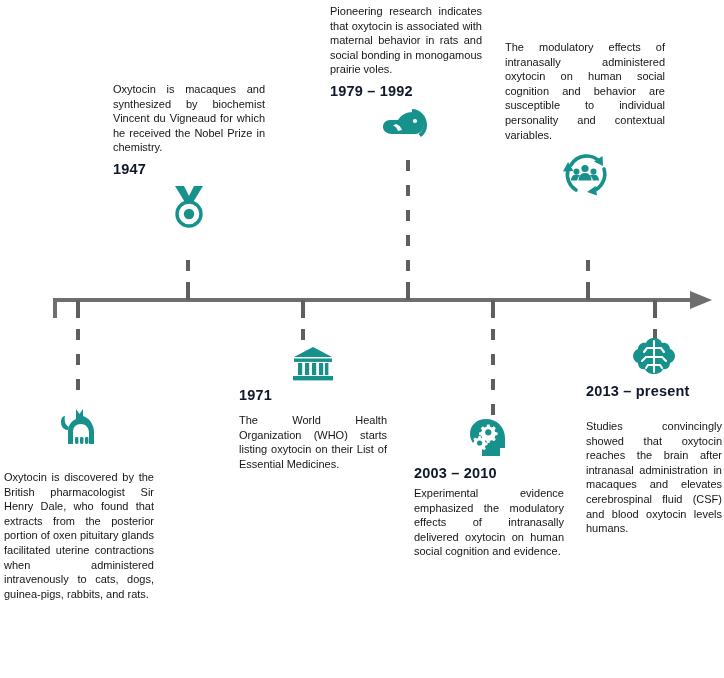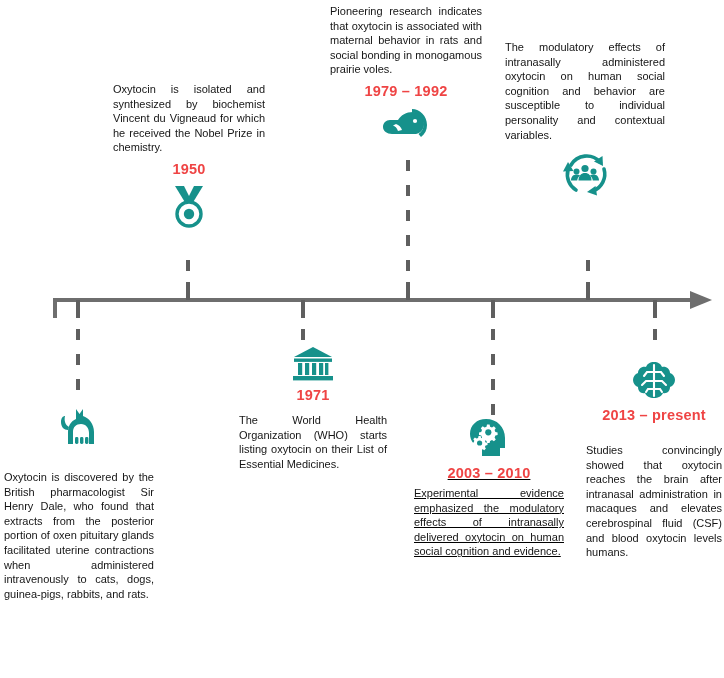--- a/index.html
+++ b/index.html
@@ -9,24 +9,23 @@
     font-family:"Liberation Sans", sans-serif;
     overflow:hidden;
     position:relative;
   }
   #timeline-root{position:absolute;left:0;top:0;width:724px;height:678px;}
 
   .axis-svg{position:absolute;left:0;top:0;width:724px;height:678px;pointer-events:none;}
 
   .entry{position:absolute;}
   .entry .date{
-    color:#ef4444;
+    color:#0f172a;
     font-weight:bold;
     font-size:14.5px;
-    text-align:center;
     letter-spacing:0.2px;
     white-space:nowrap;
   }
   .entry .desc{
     color:#151515;
     font-size:11px;
     line-height:14.6px;
     text-align:justify;
     text-align-last:left;
     -moz-text-align-last:left;
@@ -50,30 +49,30 @@
 
   #e-1977{left:239px; top:346px; width:148px;}
   #e-1977 .date{margin-top:5px;}
   #e-1977 .desc{margin-top:10px;width:148px;}
 
   #e-1979{left:330px; top:4px; width:152px;}
   #e-1979 .desc{width:152px;}
   #e-1979 .date{margin-top:6px;}
   #e-1979 .icon{margin-top:7px;}
 
-  #e-2003{left:414px; top:418px; width:150px;text-decoration:underline;}
+  #e-2003{left:414px; top:418px; width:150px;}
   #e-2003 .date{margin-top:5px;}
   #e-2003 .desc{margin-top:5px;width:150px;}
 
   #e-2011{left:505px; top:40px; width:160px;}
   #e-2011 .desc{width:160px;}
   #e-2011 .date{margin-top:7px;}
   #e-2011 .icon{margin-top:6px;}
 
-  #e-2013{left:586px; top:360px; width:136px;}
+  #e-2013{left:586px; top:336px; width:136px;}
   #e-2013 .date{margin-top:5px;}
   #e-2013 .desc{margin-top:20px;width:136px;}
 </style>
 </head>
 <body>
 
 <div id="timeline-root">
 
   <svg class="axis-svg" viewBox="0 0 724 678">
 
@@ -110,22 +109,22 @@
         <path d="M10 26 C6 26 3 23 3 18 C3 14 5 12 7 12 C6 16 7 21 11 23 Z"></path>
         <rect x="17" y="33" width="3.4" height="7" rx="1.4"></rect>
         <rect x="22" y="33" width="3.4" height="7" rx="1.4"></rect>
         <rect x="27" y="33" width="3.4" height="7" rx="1.4"></rect>
       </svg>
     </span>
     <div class="desc">Oxytocin is discovered by the British pharmacologist Sir Henry Dale, who found that extracts from the posterior portion of oxen pituitary glands facilitated uterine contractions when administered intravenously to cats, dogs, guinea-pigs, rabbits, and rats.</div>
   </div>
 
   <div class="entry" id="e-1954">
-    <div class="desc">Oxytocin is isolated and synthesized by biochemist Vincent du Vigneaud for which he received the Nobel Prize in chemistry.</div>
-    <div class="date">1950</div>
+    <div class="desc">Oxytocin is macaques and synthesized by biochemist Vincent du Vigneaud for which he received the Nobel Prize in chemistry.</div>
+    <div class="date">1947</div>
     <span class="icon">
       <svg width="34" height="44" viewBox="0 0 34 44" fill="#16918b">
         <polygon points="3,2 12,2 19,16 14,20"></polygon>
         <polygon points="31,2 22,2 15,16 20,20"></polygon>
         <circle cx="17" cy="30" r="12" fill="none" stroke="#16918b" stroke-width="3.4"></circle>
         <circle cx="17" cy="30" r="5.2"></circle>
       </svg>
     </span>
   </div>
 

